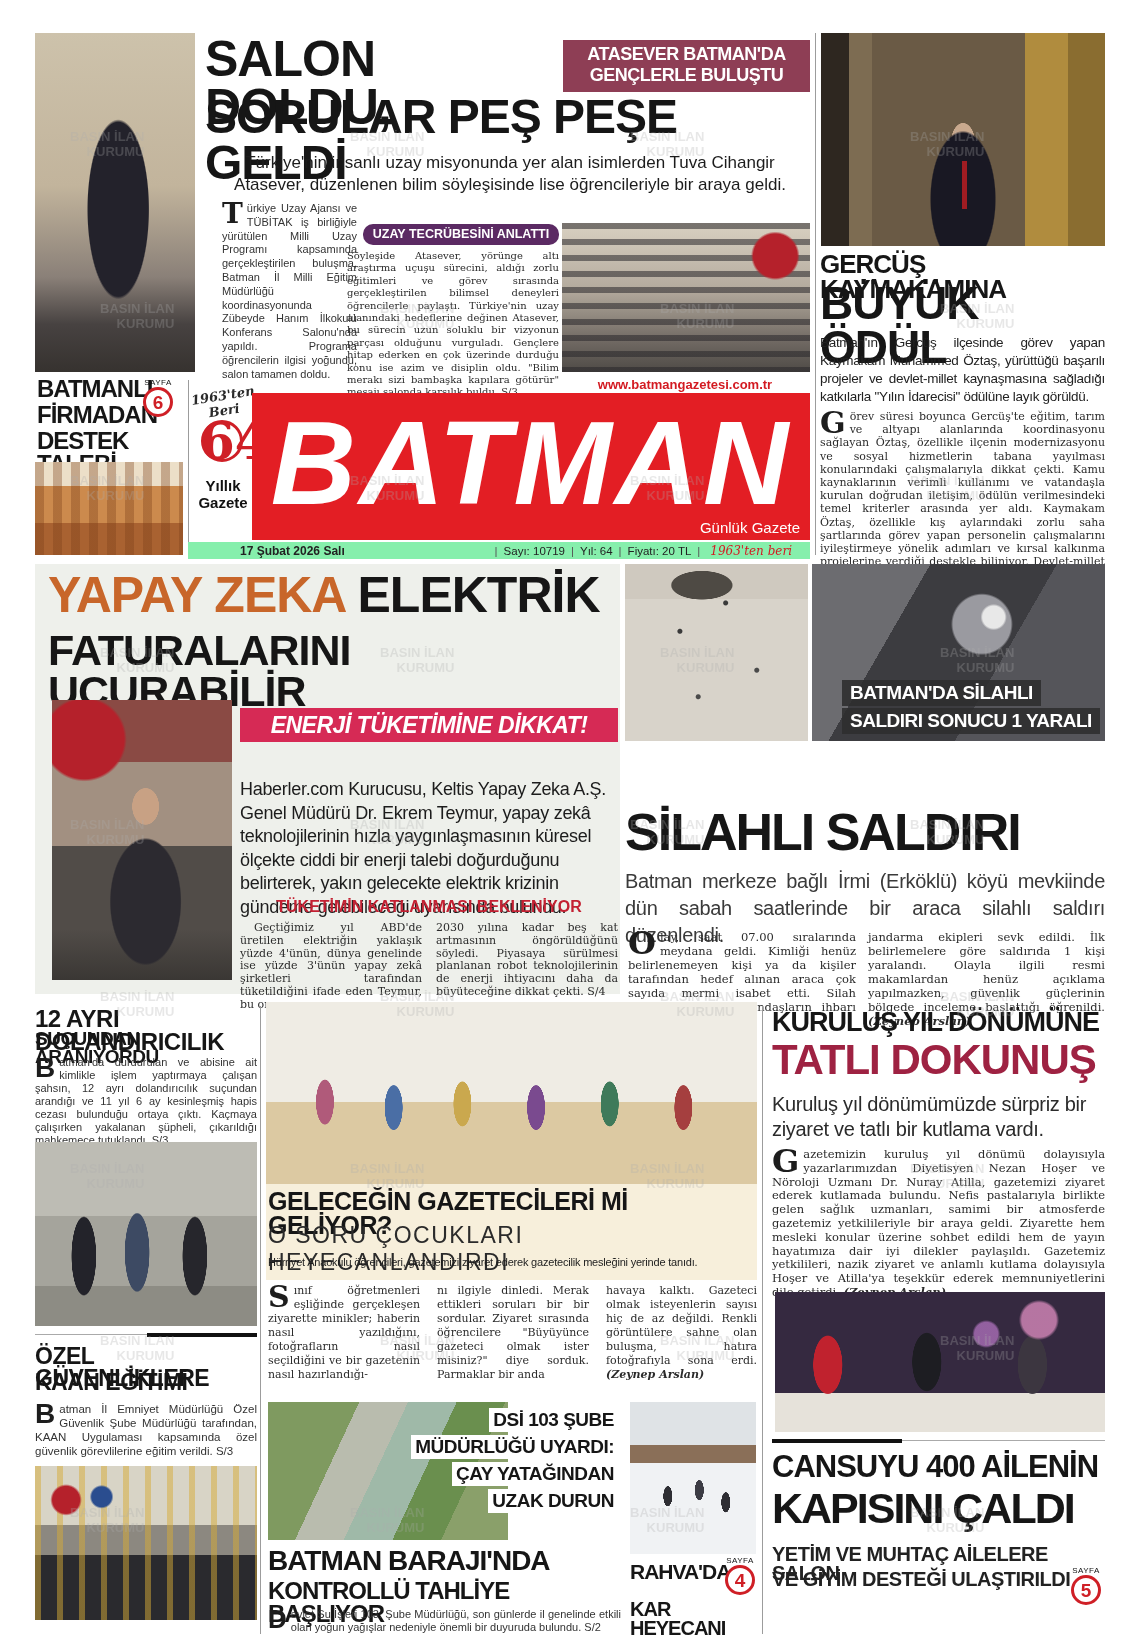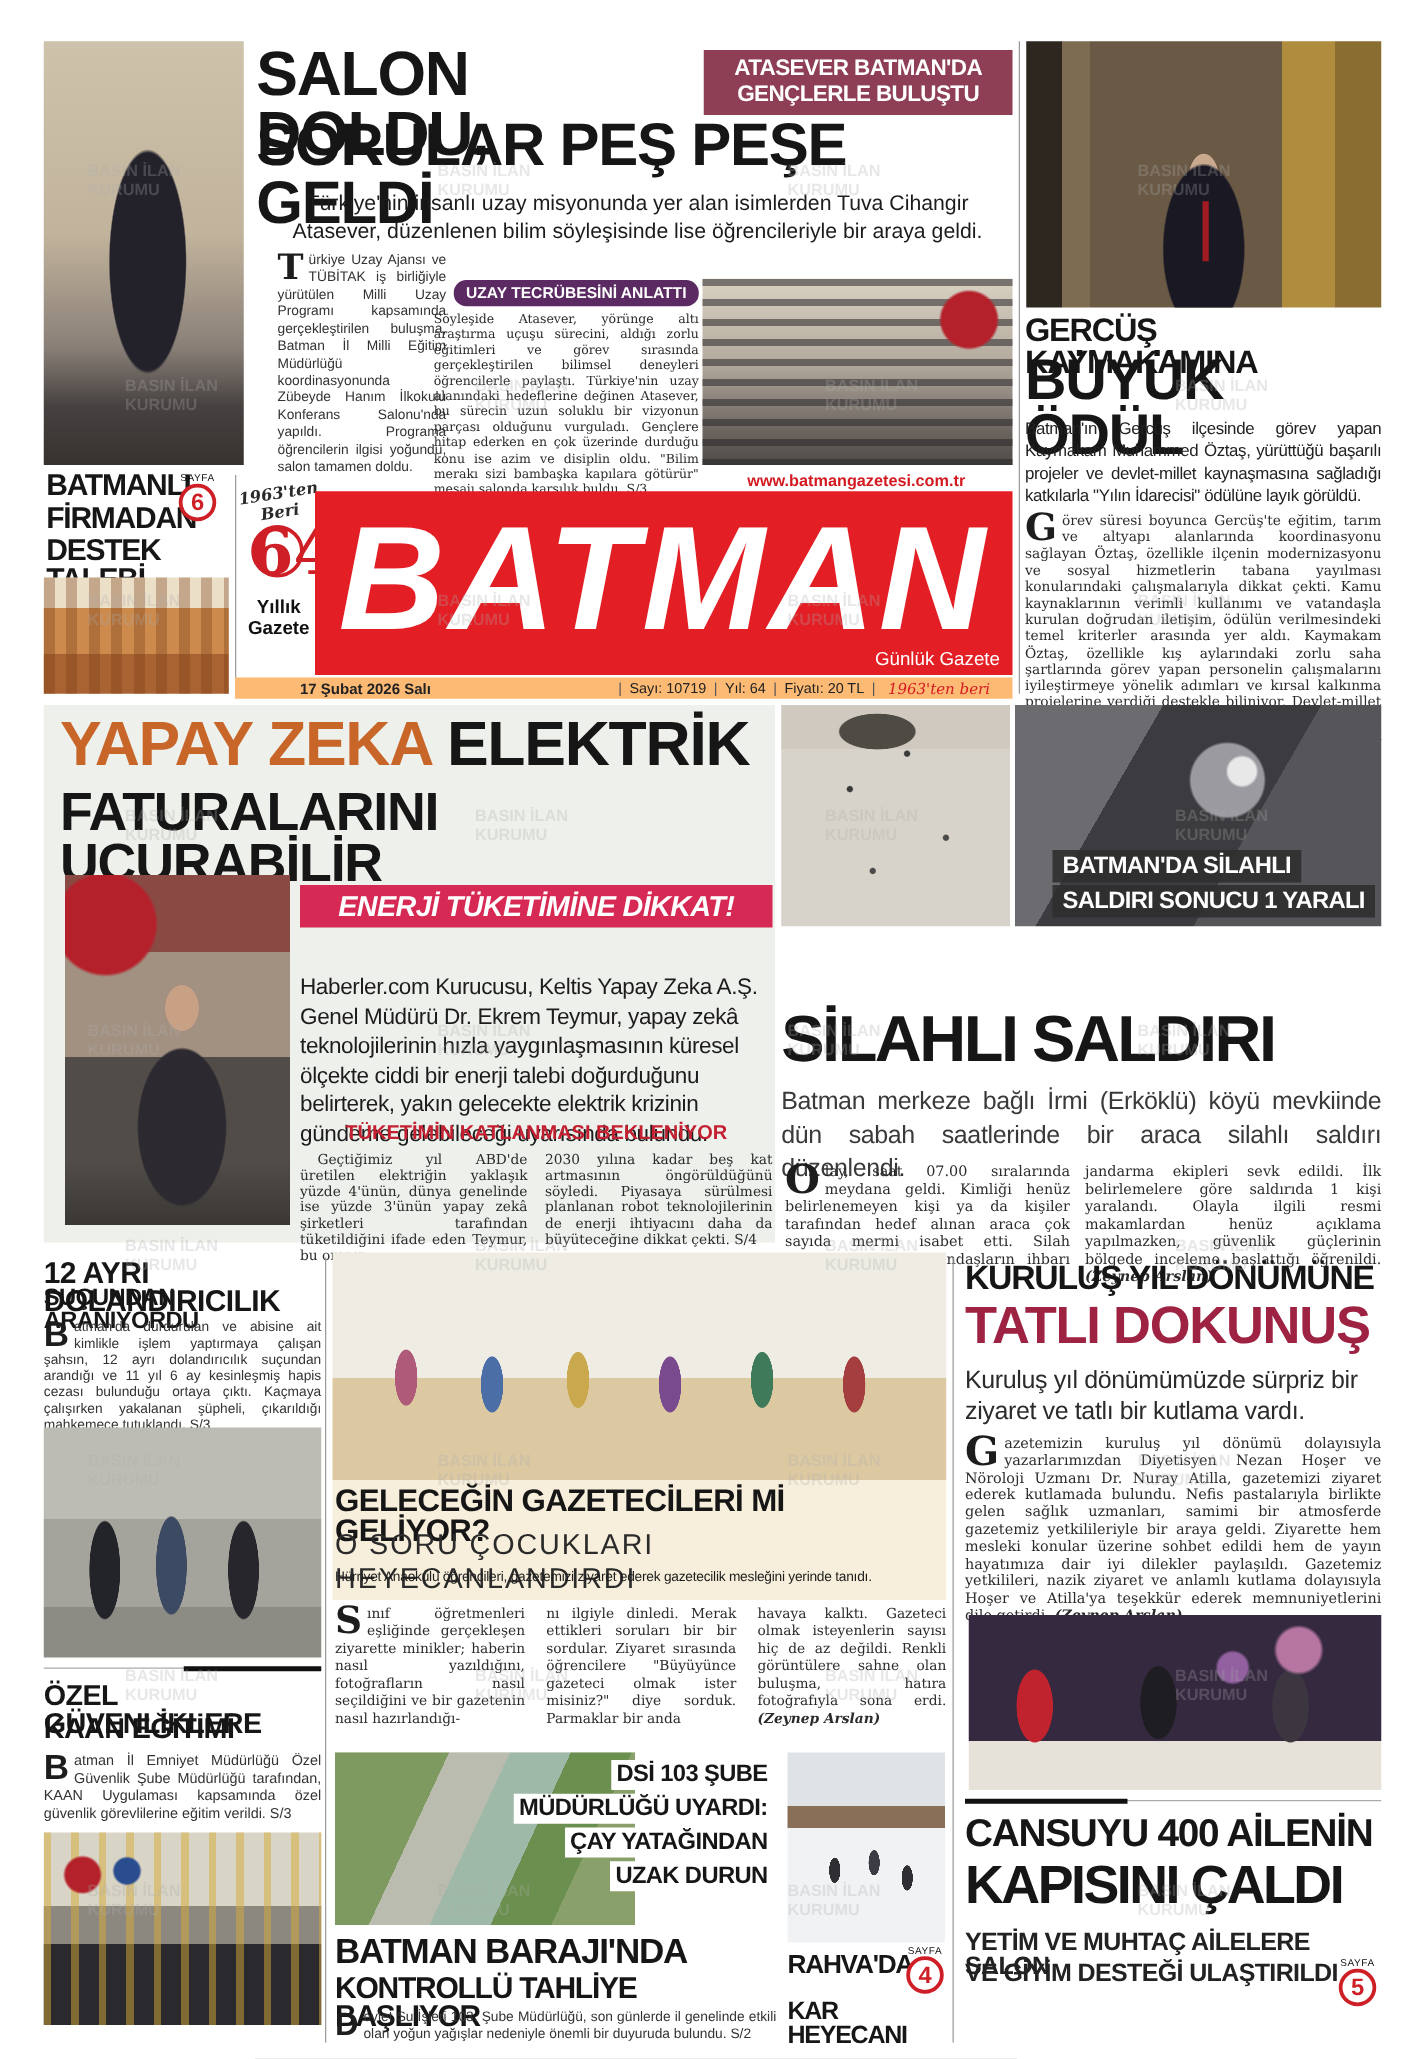--- a/index.html
+++ b/index.html
@@ -8,21 +8,21 @@
   .abs { position:absolute; }
   .hl { font-family:"Liberation Sans", sans-serif; font-weight:bold; color:#161616; letter-spacing:-1px; line-height:0.95; }
   .serif { font-family:"DejaVu Serif", serif; }
   .just { text-align:justify; }
   .photo { position:absolute; overflow:hidden; }
   .dc { float:left; font-family:"DejaVu Serif", serif; font-weight:bold; color:#1d1d1d; padding-right:4px; }
   .sig { font-weight:bold; font-style:italic; }
   .sayfa { position:absolute; text-align:center; width:36px; }
   .sayfa .w { display:block; font-size:8px; font-weight:normal; color:#111; letter-spacing:.5px; }
   .sayfa .n { display:inline-block; width:30px; height:30px; border:3px solid #cf1f26; border-radius:50%; color:#cf1f26; font-weight:bold; font-size:19px; line-height:25px; background:#fff; }
-  .wm { position:absolute; color:#adadad; opacity:.28; font-weight:bold; font-size:13px; text-align:left; line-height:1.15; white-space:pre; pointer-events:none; z-index:40; }
+  .wm { position:absolute; color:#adadad; opacity:.28; font-weight:bold; font-size:13px; text-align:right; line-height:1.15; white-space:pre; pointer-events:none; z-index:40; }
   .vrule { position:absolute; width:1px; background:#9c9c9c; }
   .caption-line { display:inline-block; background:rgba(45,45,45,.88); color:#fff; font-weight:bold; letter-spacing:-.5px; font-size:19px; padding:2px 8px; margin-bottom:2px; }
 </style>
 </head>
 <body>
 
 <div class="page">
 
   <div class="photo" style="left:35px; top:33px; width:160px; height:339px;
               background:
@@ -96,21 +96,21 @@
   </div>
 
   <div class="abs" style="left:560px; top:377px; width:250px; text-align:center; color:#d31a21; font-weight:bold; font-size:13px;">www.batmangazetesi.com.tr</div>
 
   <div class="abs" style="left:252px; top:393px; width:558px; height:147px; background:#e31e24;">
     <div style="width:100%; height:100%; color:#fff; font-weight:bold; font-style:italic; font-size:118px;
                 letter-spacing:3px; text-align:center; line-height:140px; font-family:'Liberation Sans', sans-serif;">BATMAN</div>
     <div style="position:absolute; right:10px; bottom:4px; color:#fff; font-size:15px; font-weight:500;">Günlük Gazete</div>
   </div>
 
-  <div class="abs" style="left:188px; top:542px; width:622px; height:17px; background:#fdba74; display:flex; align-items:center; font-size:11.5px; color:#222;">
+  <div class="abs" style="left:188px; top:542px; width:622px; height:17px; background:#86efac; display:flex; align-items:center; font-size:11.5px; color:#222;">
     <span style="font-weight:bold; margin-left:52px; font-size:12px;">17 Şubat 2026 Salı</span>
     <span style="margin-left:auto; color:#555;">|</span>
     <span style="margin:0 6px;">Sayı: 10719</span>
     <span style="color:#555;">|</span>
     <span style="margin:0 6px;">Yıl: 64</span>
     <span style="color:#555;">|</span>
     <span style="margin:0 6px;">Fiyatı: 20 TL</span>
     <span style="color:#555;">|</span>
     <span style="margin:0 18px 0 10px; color:#d31a21; font-style:italic; font-family:'DejaVu Serif', serif; font-size:12px;">1963'ten beri</span>
   </div>

